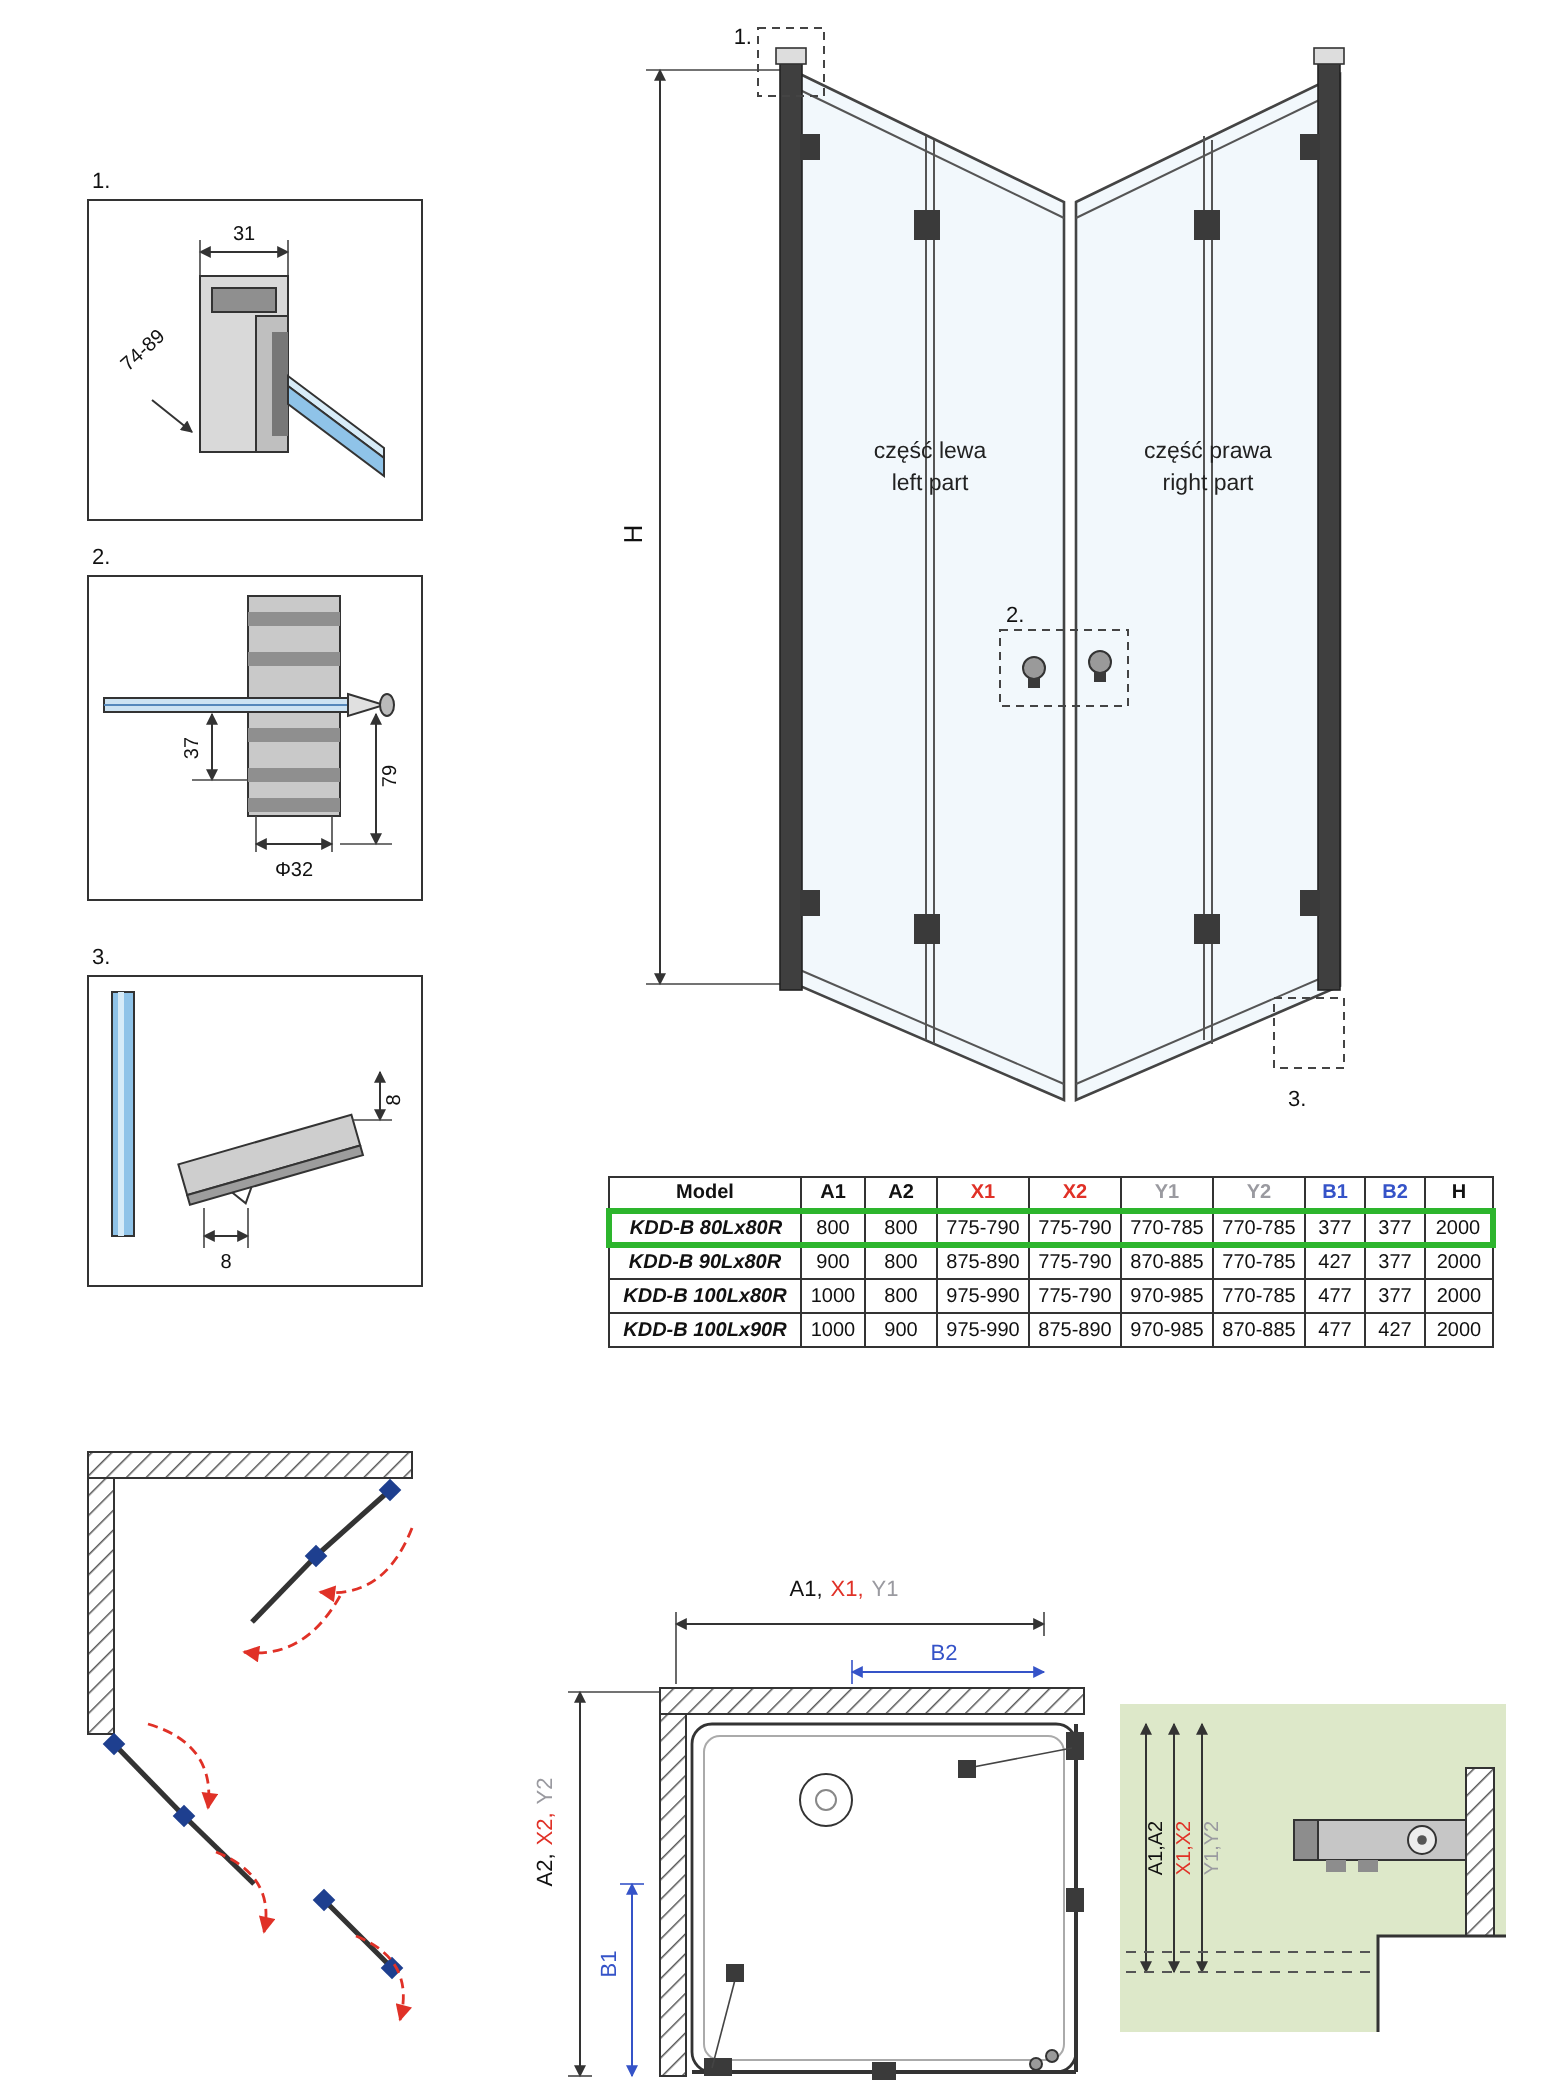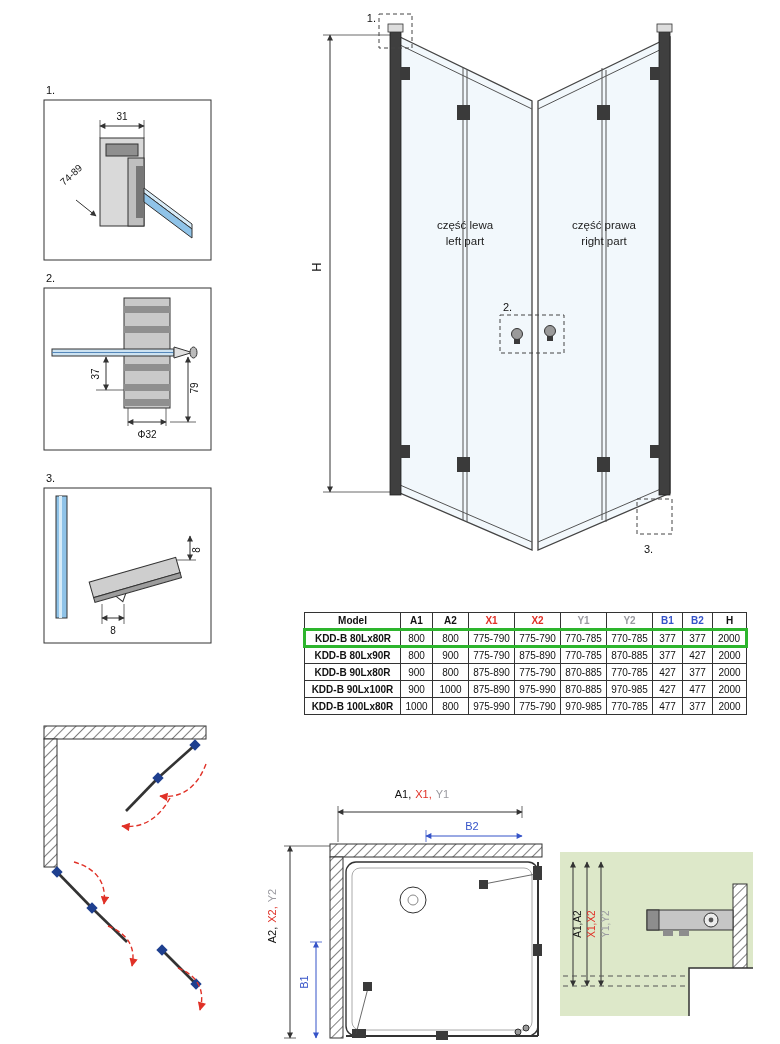--- a/index.html
+++ b/index.html
@@ -38,21 +38,21 @@
   .seg{stroke:#333;stroke-width:2.6}
   .pivot{fill:#1e3f8f}
 
   
   table.spec{border-collapse:collapse;table-layout:fixed;font-size:10px;background:#fff}
   table.spec th,table.spec td{border:1px solid #333;text-align:center;padding:1px 2px;height:17px;white-space:nowrap;overflow:hidden}
   table.spec th{font-weight:bold;font-size:10px}
   table.spec th.col-red{color:var(--c-red)}
   table.spec th.col-blue{color:var(--c-blue)}
   table.spec th.col-gray{color:var(--c-gray)}
-  td.model-cell{font-weight:bold;}
+  td.model-cell{font-weight:bold;font-style:italic}
   tr.hl td{border-top:3px solid var(--c-hl);border-bottom:3px solid var(--c-hl)}
   tr.hl td:first-child{border-left:3px solid var(--c-hl)}
   tr.hl td:last-child{border-right:3px solid var(--c-hl)}
 </style>
 </head>
 <body>
 
 <div id="canvas">
 
   <svg width="0" height="0" style="position:absolute" aria-hidden="true">
@@ -216,21 +216,21 @@
       <rect x="337" y="494" width="35" height="35" class="dash"></rect>
       <text x="344" y="548" class="lbl">3.</text>
     </g>
 
     <text x="165" y="224" class="part" text-anchor="middle">część lewa</text>
     <text x="165" y="240" class="part" text-anchor="middle">left part</text>
     <text x="304" y="224" class="part" text-anchor="middle">część prawa</text>
     <text x="304" y="240" class="part" text-anchor="middle">right part</text>
   </svg>
 
-  <table class="spec abs" style="left:303px;top:612px">
+  <table class="spec abs" style="left:303px;top:588px">
     <colgroup>
       <col style="width:96px">
         <col style="width:32px">
         <col style="width:36px">
       <col style="width:46px">
         <col style="width:46px">
         <col style="width:46px">
       <col style="width:46px">
         <col style="width:30px">
         <col style="width:30px">
@@ -257,67 +257,55 @@
           <td>800</td>
           <td>775-790</td>
           <td>775-790</td>
           <td>770-785</td>
           <td>770-785</td>
           <td>377</td>
           <td>377</td>
           <td>2000</td>
         </tr>
         <tr>
-          <td class="model-cell">KDD-B 80Lx90R</td>
-          <td>800</td>
-          <td>900</td>
-          <td>775-790</td>
-          <td>875-890</td>
-          <td>770-785</td>
-          <td>870-885</td>
-          <td>377</td>
-          <td>427</td>
-          <td>2000</td>
-        </tr>
-        <tr>
           <td class="model-cell">KDD-B 90Lx80R</td>
           <td>900</td>
           <td>800</td>
           <td>875-890</td>
           <td>775-790</td>
           <td>870-885</td>
           <td>770-785</td>
           <td>427</td>
           <td>377</td>
-          <td>2000</td>
-        </tr>
-        <tr>
-          <td class="model-cell">KDD-B 90Lx100R</td>
-          <td>900</td>
-          <td>1000</td>
-          <td>875-890</td>
-          <td>975-990</td>
-          <td>870-885</td>
-          <td>970-985</td>
-          <td>427</td>
-          <td>477</td>
           <td>2000</td>
         </tr>
         <tr>
           <td class="model-cell">KDD-B 100Lx80R</td>
           <td>1000</td>
           <td>800</td>
           <td>975-990</td>
           <td>775-790</td>
           <td>970-985</td>
           <td>770-785</td>
           <td>477</td>
           <td>377</td>
           <td>2000</td>
         </tr>
+        <tr>
+          <td class="model-cell">KDD-B 100Lx90R</td>
+          <td>1000</td>
+          <td>900</td>
+          <td>975-990</td>
+          <td>875-890</td>
+          <td>970-985</td>
+          <td>870-885</td>
+          <td>477</td>
+          <td>427</td>
+          <td>2000</td>
+        </tr>
       </tbody>
   </table>
 
   <svg class="abs" style="left:30px;top:712px" width="215" height="330">
     <rect x="14" y="14" width="162" height="13" class="wall"></rect>
     <rect x="14" y="27" width="13" height="128" class="wall"></rect>
     <g>
       <line x1="165" y1="33" x2="128" y2="66" class="seg"></line>
       <line x1="128" y1="66" x2="96" y2="99" class="seg"></line>
       <line x1="27" y1="160" x2="62" y2="196" class="seg"></line>

